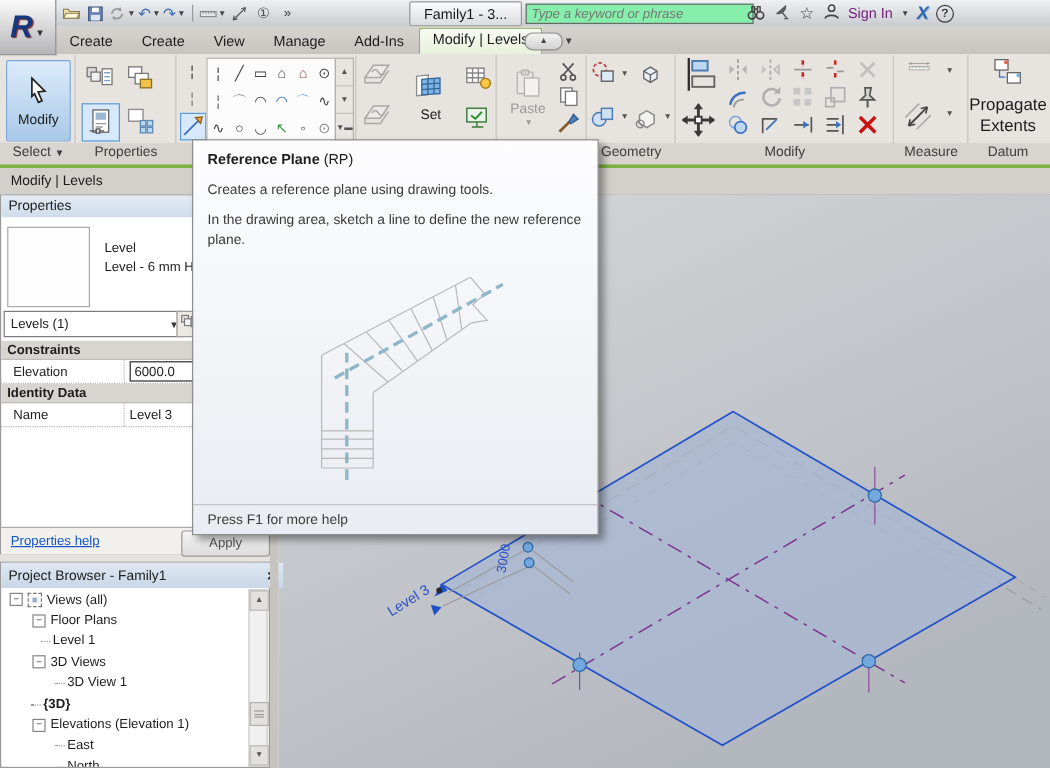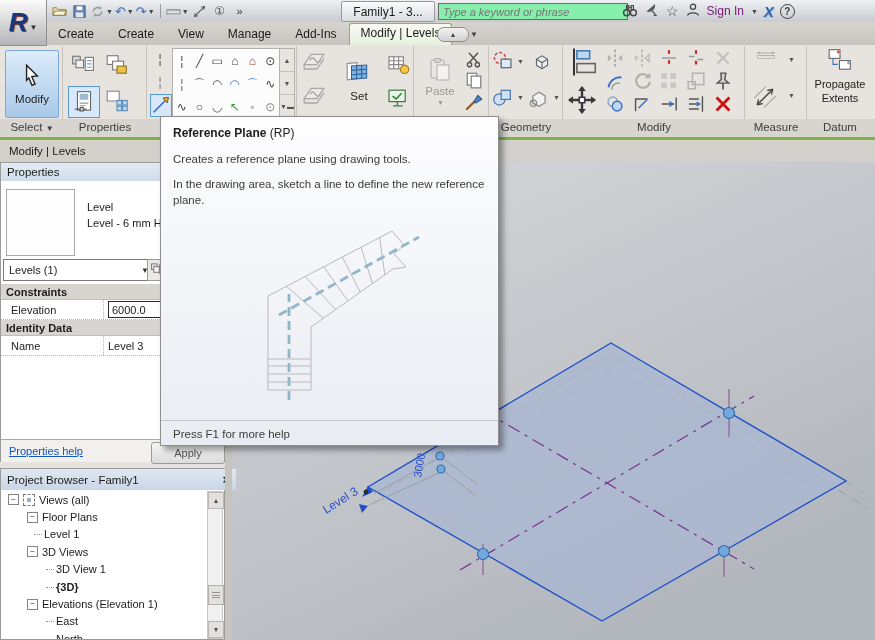--- a/index.html
+++ b/index.html
@@ -60,21 +60,21 @@
   #gallery{left:172px;top:48px;width:106px;height:69px;background:#fcfcfc;border:1px solid #b5b2ad;
            display:grid;grid-template-columns:repeat(6,1fr);grid-template-rows:repeat(3,1fr);}
   .gcell{display:flex;align-items:center;justify-content:center;font-size:12px;line-height:1;}
   #gscroll{left:279px;top:48px;width:14px;height:69px;border:1px solid #b5b2ad;background:#e8e5e0;
            display:flex;flex-direction:column;}
   #gscroll div{flex:1;display:flex;align-items:center;justify-content:center;font-size:7px;color:#555;
            border-bottom:1px solid #c5c2bd;}
   .small-drop{position:absolute;font-size:7px;color:#555;}
   .paste-label{color:#9a9a9a;}
   #propagate-btn{left:810px;top:47px;width:60px;height:70px;display:flex;flex-direction:column;
-                 align-items:center;font-size:11px;color:#1c1c1c;text-align:center;line-height:1.25;}
+                 align-items:center;font-size:14px;color:#1c1c1c;text-align:center;line-height:1.25;}
   #propagate-btn svg{width:26px;height:26px;margin-bottom:1px;}
   
   #optionsbar{left:0;top:140px;width:875px;height:22px;background:#d3d0cb;border-bottom:1px solid #b5b2ad;
               display:flex;align-items:center;padding-left:9px;font-size:11.5px;color:#1c1c1c;}
   
   #left-divider{left:225px;top:162px;width:7px;height:478px;background:#c7c4bf;}
   #prop-palette{left:0;top:162px;width:225px;height:300px;background:#fff;border:1px solid #9a9a9a;box-sizing:border-box;}
   #prop-header{left:0;top:0;width:223px;height:18px;background:linear-gradient(#e3ebf4,#cfdcEA);
                display:flex;align-items:center;padding-left:6px;font-size:11.5px;color:#1c1c1c;}
   #type-preview{left:5px;top:26px;width:67px;height:65px;background:#fdfdfd;border:1px solid #aaa;}
@@ -718,21 +718,21 @@
         <div class="trow" style="padding-left:25px">
        <span class="expander">−</span>
 
        <span style="">3D Views</span>
      </div>
         <div class="trow" style="padding-left:44px">
        <span class="leader"></span>
 
        <span style="">3D View 1</span>
      </div>
-        <div class="trow" style="padding-left:44px">
+        <div class="trow" style="padding-left:24px">
        <span class="leader"></span>
 
        <span style="font-weight:bold">{3D}</span>
      </div>
         <div class="trow" style="padding-left:25px">
        <span class="expander">−</span>
 
        <span style="">Elevations (Elevation 1)</span>
      </div>
         <div class="trow" style="padding-left:44px">

